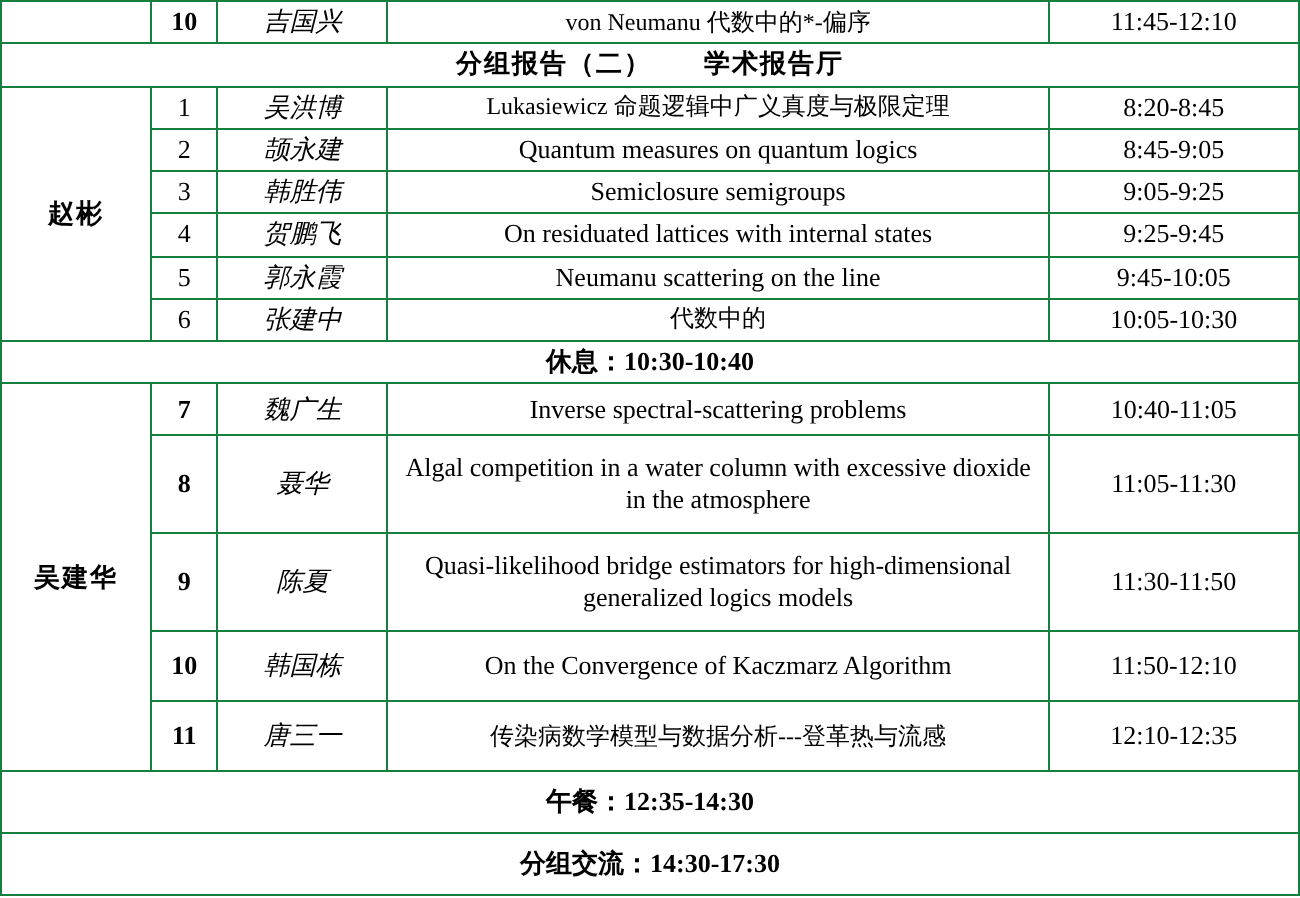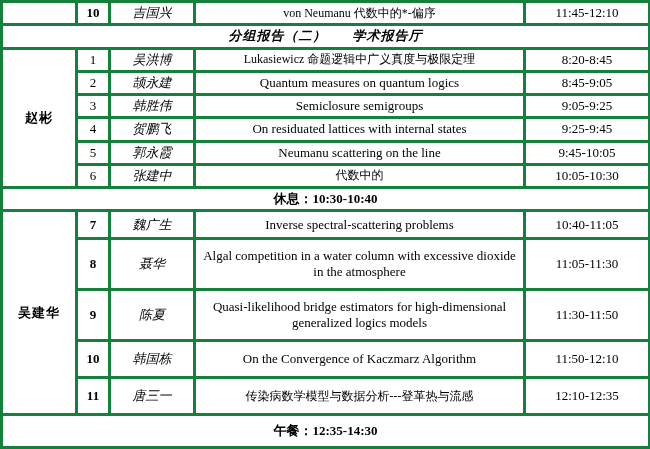--- a/index.html
+++ b/index.html
@@ -13,21 +13,21 @@
     overflow: hidden;
     font-family: "Liberation Serif", serif;
     color: #000000;
   }
   table.schedule {
     border-collapse: collapse;
     width: 650px;
     table-layout: fixed;
   }
   table.schedule td {
-    border: 3px solid #15803d;
+    border: 1px solid #15803d;
     padding: 2px 3px;
     vertical-align: middle;
     text-align: center;
     font-size: 13px;
     line-height: 1.25;
   }
   
   col.c-chair { width: 75px; }
   col.c-num   { width: 33px; }
   col.c-name  { width: 85px; }
@@ -67,21 +67,20 @@
   .row-tall td { height: 21px; }
   .two-line { line-height: 1.3; }
   .spacer-left {
     border-left: 1px solid #000000;
     border-top: none;
     border-bottom: none;
     border-right: none;
   }
   .section-inner {
     display: inline-block;
-    font-style: italic;
   }
   .gap { display: inline-block; width: 26px; }
 </style>
 </head>
 <body>
 
 <table class="schedule">
   <colgroup>
     <col class="c-chair">
     <col class="c-num">

